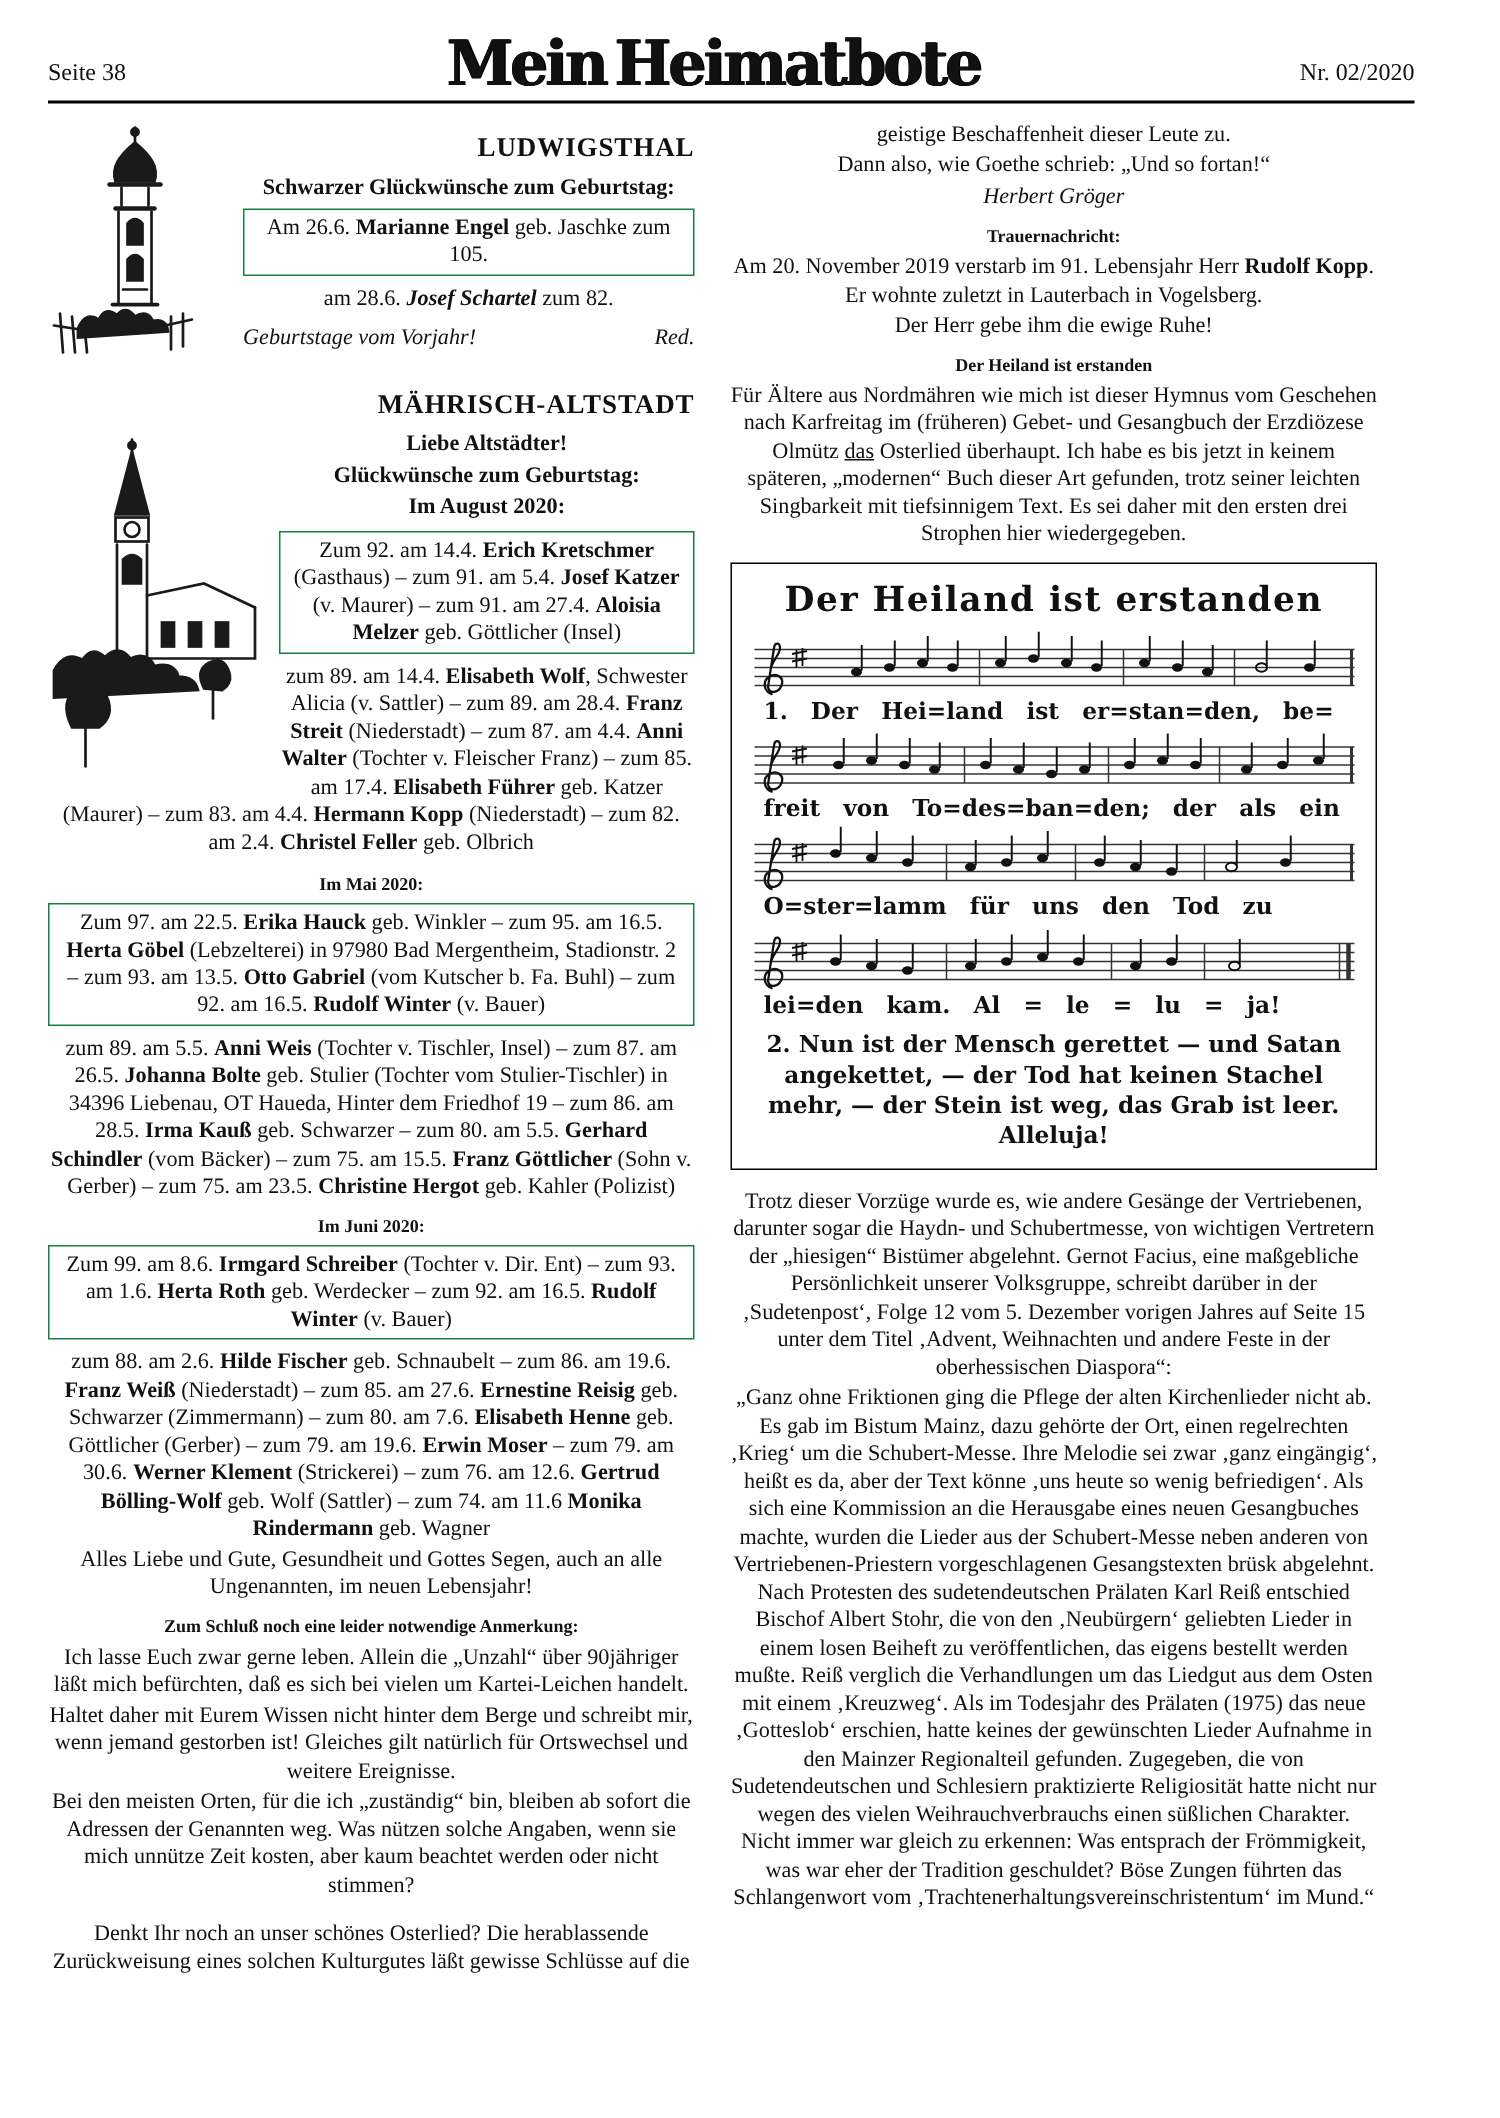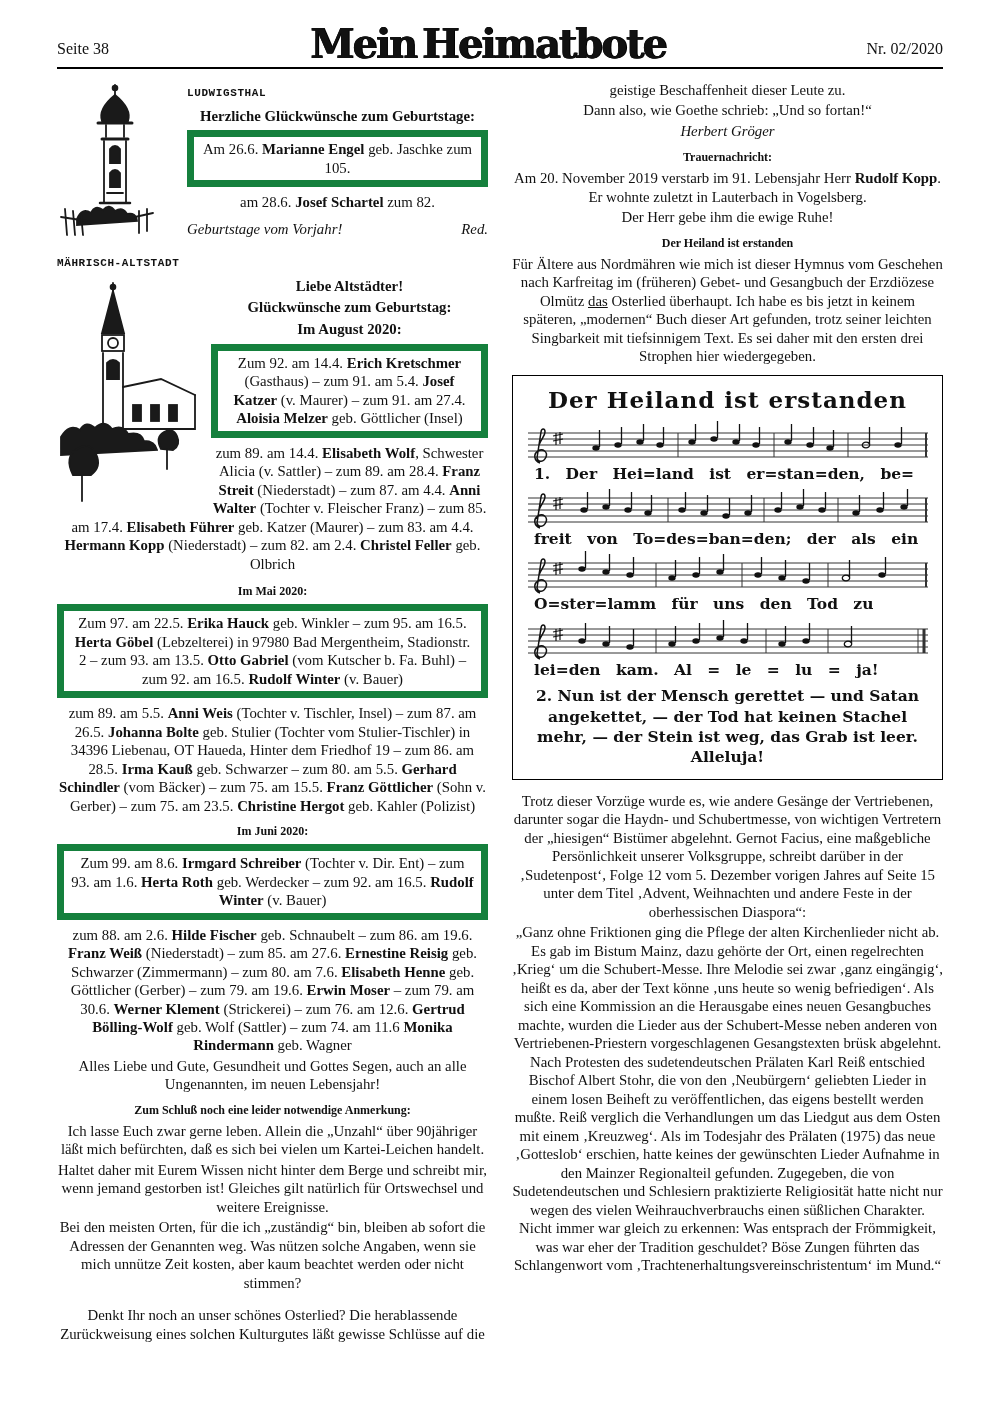--- a/index.html
+++ b/index.html
@@ -1,40 +1,40 @@
 <!DOCTYPE html>
 <html><head>
 <meta charset="utf-8">
 <style>
   * { margin:0; padding:0; box-sizing:border-box; }
   html,body { background:#e8e8e8; }
   .page {
     position:relative; width:1000px; height:1412px; margin:0 auto;
     background:#ffffff; color:#111;
     font-family:"Liberation Serif","DejaVu Serif",serif;
-    padding:24px 57px 16px 57px; overflow:hidden;
+    padding:24px 57px 16px 32px; overflow:hidden;
   }
   
   .header { display:flex; justify-content:space-between; align-items:flex-end;
             border-bottom:2px solid #000; padding-bottom:5px; }
   .page-num, .issue { font-size:16px; padding-bottom:4px; }
   .masthead {
     font-family:"DejaVu Serif",serif; font-weight:bold; font-size:40px; line-height:0.95;
     letter-spacing:-2px; word-spacing:-6px; text-shadow:1px 0 0 #000, 0 0 0 #000;
     transform:scaleY(1.04);
   }
   
   .columns { display:flex; gap:24px; margin-top:12px; }
   .col { width:431px; font-size:14.8px; line-height:1.25; }
   .col p { margin:0 0 2px 0;text-align:center; }
   .just { text-align:justify; }
-  h2.sec-title { font-size:11px; font-weight:bold; letter-spacing:0.6px;
-                 text-align:left; margin:4px 0 6px 0;font-family:Liberation Mono, monospace; }
+  h2.sec-title { font-size:18px; font-weight:bold; letter-spacing:0.6px;
+                 text-align:right; margin:4px 0 6px 0; }
   .mh { font-weight:bold; margin:9px 0 4px 0 !important; font-size:12px; }
-  .box { border:7px solid #15803d; padding:3px 7px; margin:5px 0 6px 0; overflow:hidden; }
+  .box { border:1px solid #15803d; padding:3px 7px; margin:5px 0 6px 0; overflow:hidden; }
   .box p { margin:0; }
   .pgap { margin-top:14px !important; }
   
   .lud { display:flex; gap:12px; margin-bottom:16px; }
   .lud-img { flex:0 0 118px; }
   .lud-text { flex:1; padding-top:2px; }
   .lud-text .sub { font-weight:bold; text-align:center; margin:6px 0 2px 0; }
   .footrow { display:flex; justify-content:space-between; font-style:italic; margin-top:8px; }
   
   .alt { margin-bottom:8px;font-family:Liberation Serif, serif; }
@@ -88,25 +88,25 @@
               <line x1="24" y1="133" x2="26" y2="154"></line>
               <line x1="4" y1="136" x2="30" y2="140"></line>
               <line x1="78" y1="136" x2="96" y2="132"></line>
               <line x1="82" y1="130" x2="82" y2="152"></line>
               <line x1="90" y1="128" x2="90" y2="150"></line>
             </g>
           </svg>
         </div>
         <div class="lud-text">
           <h2 class="sec-title">LUDWIGSTHAL</h2>
-          <p class="sub">Herzliche Glückwünsche zum Geburtstage:</p>
+          <p class="sub">Schwarzer Glückwünsche zum Geburtstag:</p>
           <div class="box">
             <p><span>Am 26.6. </span><span style="font-weight: bold;">Marianne Engel</span><span> geb. Jaschke zum 105.</span></p>
           </div>
-          <p><span>am 28.6. </span><span style="font-weight: bold;">Josef Schartel</span><span> zum 82.</span></p>
+          <p><span>am 28.6. </span><span style="font-weight: bold; font-style: italic;">Josef Schartel</span><span> zum 82.</span></p>
           <div class="footrow">
             <span>Geburtstage vom Vorjahr!</span>
             <span>Red.</span>
           </div>
         </div>
       </section>
 
       <h2 class="sec-title">MÄHRISCH-ALTSTADT</h2>
 
       <section class="alt">

